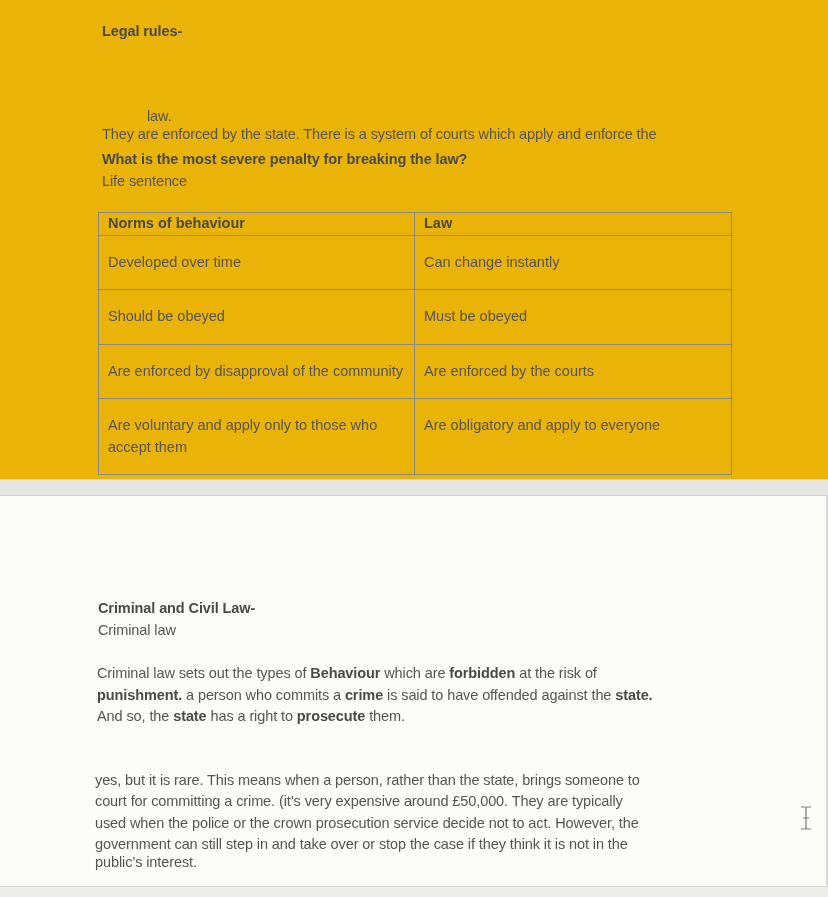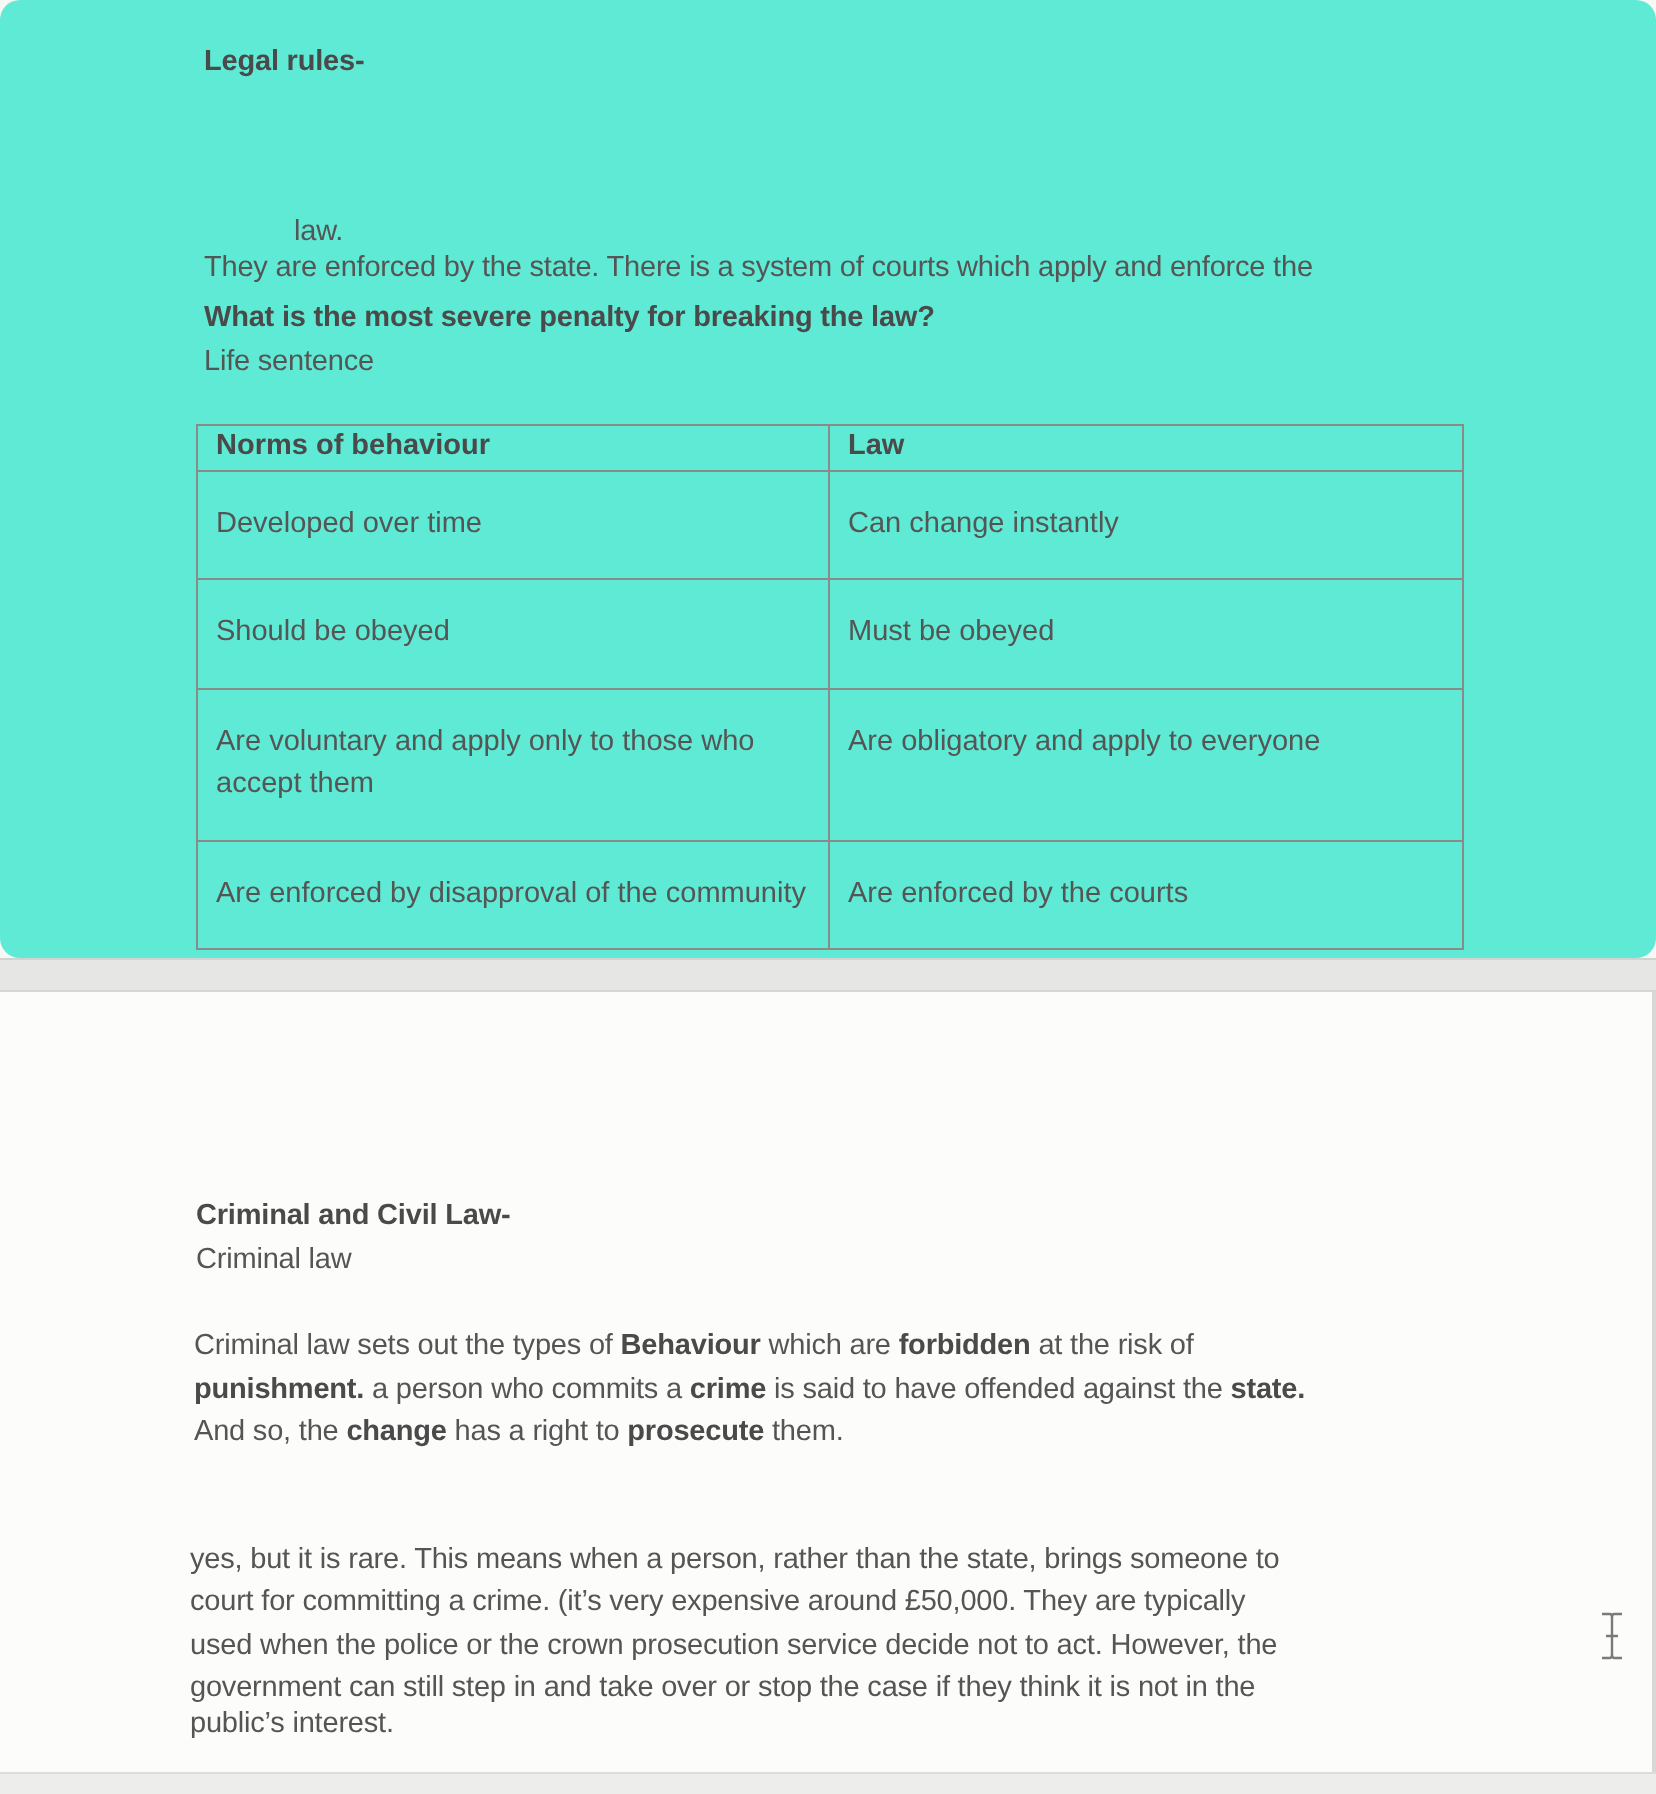--- a/index.html
+++ b/index.html
@@ -14,21 +14,21 @@
       overflow: hidden;
       font-family: "Liberation Sans", "DejaVu Sans", sans-serif;
       color: #4a4a4a;
     }
     .page {
       position: absolute;
       left: 0;
       width: 828px;
       background: #fafaf9;
     }
-    #page1 { top: 0; height: 479px; background: #5eead4; border-radius: 10px; }
+    #page1 { top: 0; height: 479px; background: #eab308; }
     #page2 { top: 496px; height: 390px; background: #fcfcfb; border-right: 2px solid #d8d8d6; box-sizing: border-box; }
     .separator {
       position: absolute;
       left: 0;
       top: 479px;
       width: 828px;
       height: 17px;
       background: #e6e6e4;
       border-top: 1px solid #d2d2d0;
       border-bottom: 1px solid #d6d6d4;
@@ -108,40 +108,40 @@
     </tr>
     <tr>
       <td class="c1">Developed over time</td>
       <td>Can change instantly</td>
     </tr>
     <tr>
       <td class="c1">Should be obeyed</td>
       <td>Must be obeyed</td>
     </tr>
     <tr>
+      <td class="c1" style="white-space:normal;">Are enforced by disapproval of the community</td>
+      <td>Are enforced by the courts</td>
+    </tr>
+    <tr>
       <td class="c1" style="white-space:normal;">Are voluntary and apply only to those who accept them</td>
       <td>Are obligatory and apply to everyone</td>
-    </tr>
-    <tr>
-      <td class="c1" style="white-space:normal;">Are enforced by disapproval of the community</td>
-      <td>Are enforced by the courts</td>
     </tr>
   </tbody>
     </table>
 </div>
 
 <div class="separator"></div>
 
 <div class="page" id="page2">
   <div class="txt bold" style="left:98px; top:102px;">Criminal and Civil Law-</div>
   <div class="txt" style="left:98px; top:124px;">Criminal law</div>
 
   <div class="txt" style="left:97px; top:167px;"><span>Criminal law sets out the types of </span><b>Behaviour</b><span> which are </span><b>forbidden</b><span> at the risk of</span></div>
   <div class="txt" style="left:97px; top:189px;"><b>punishment.</b><span> a person who commits a </span><b>crime</b><span> is said to have offended against the </span><b>state.</b></div>
-  <div class="txt" style="left:97px; top:210px;"><span>And so, the </span><b>change</b><span> has a right to </span><b>prosecute</b><span> them.</span></div>
+  <div class="txt" style="left:97px; top:210px;"><span>And so, the </span><b>state</b><span> has a right to </span><b>prosecute</b><span> them.</span></div>
 
   <div class="txt" style="left:95px; top:274px;">yes, but it is rare. This means when a person, rather than the state, brings someone to</div>
   <div class="txt" style="left:95px; top:295px;">court for committing a crime. (it’s very expensive around £50,000. They are typically</div>
   <div class="txt" style="left:95px; top:317px;">used when the police or the crown prosecution service decide not to act. However, the</div>
   <div class="txt" style="left:95px; top:338px;">government can still step in and take over or stop the case if they think it is not in the</div>
   <div class="txt" style="left:95px; top:356px;">public’s interest.</div>
 </div>
 
 <div class="bottom-edge"></div>
 

